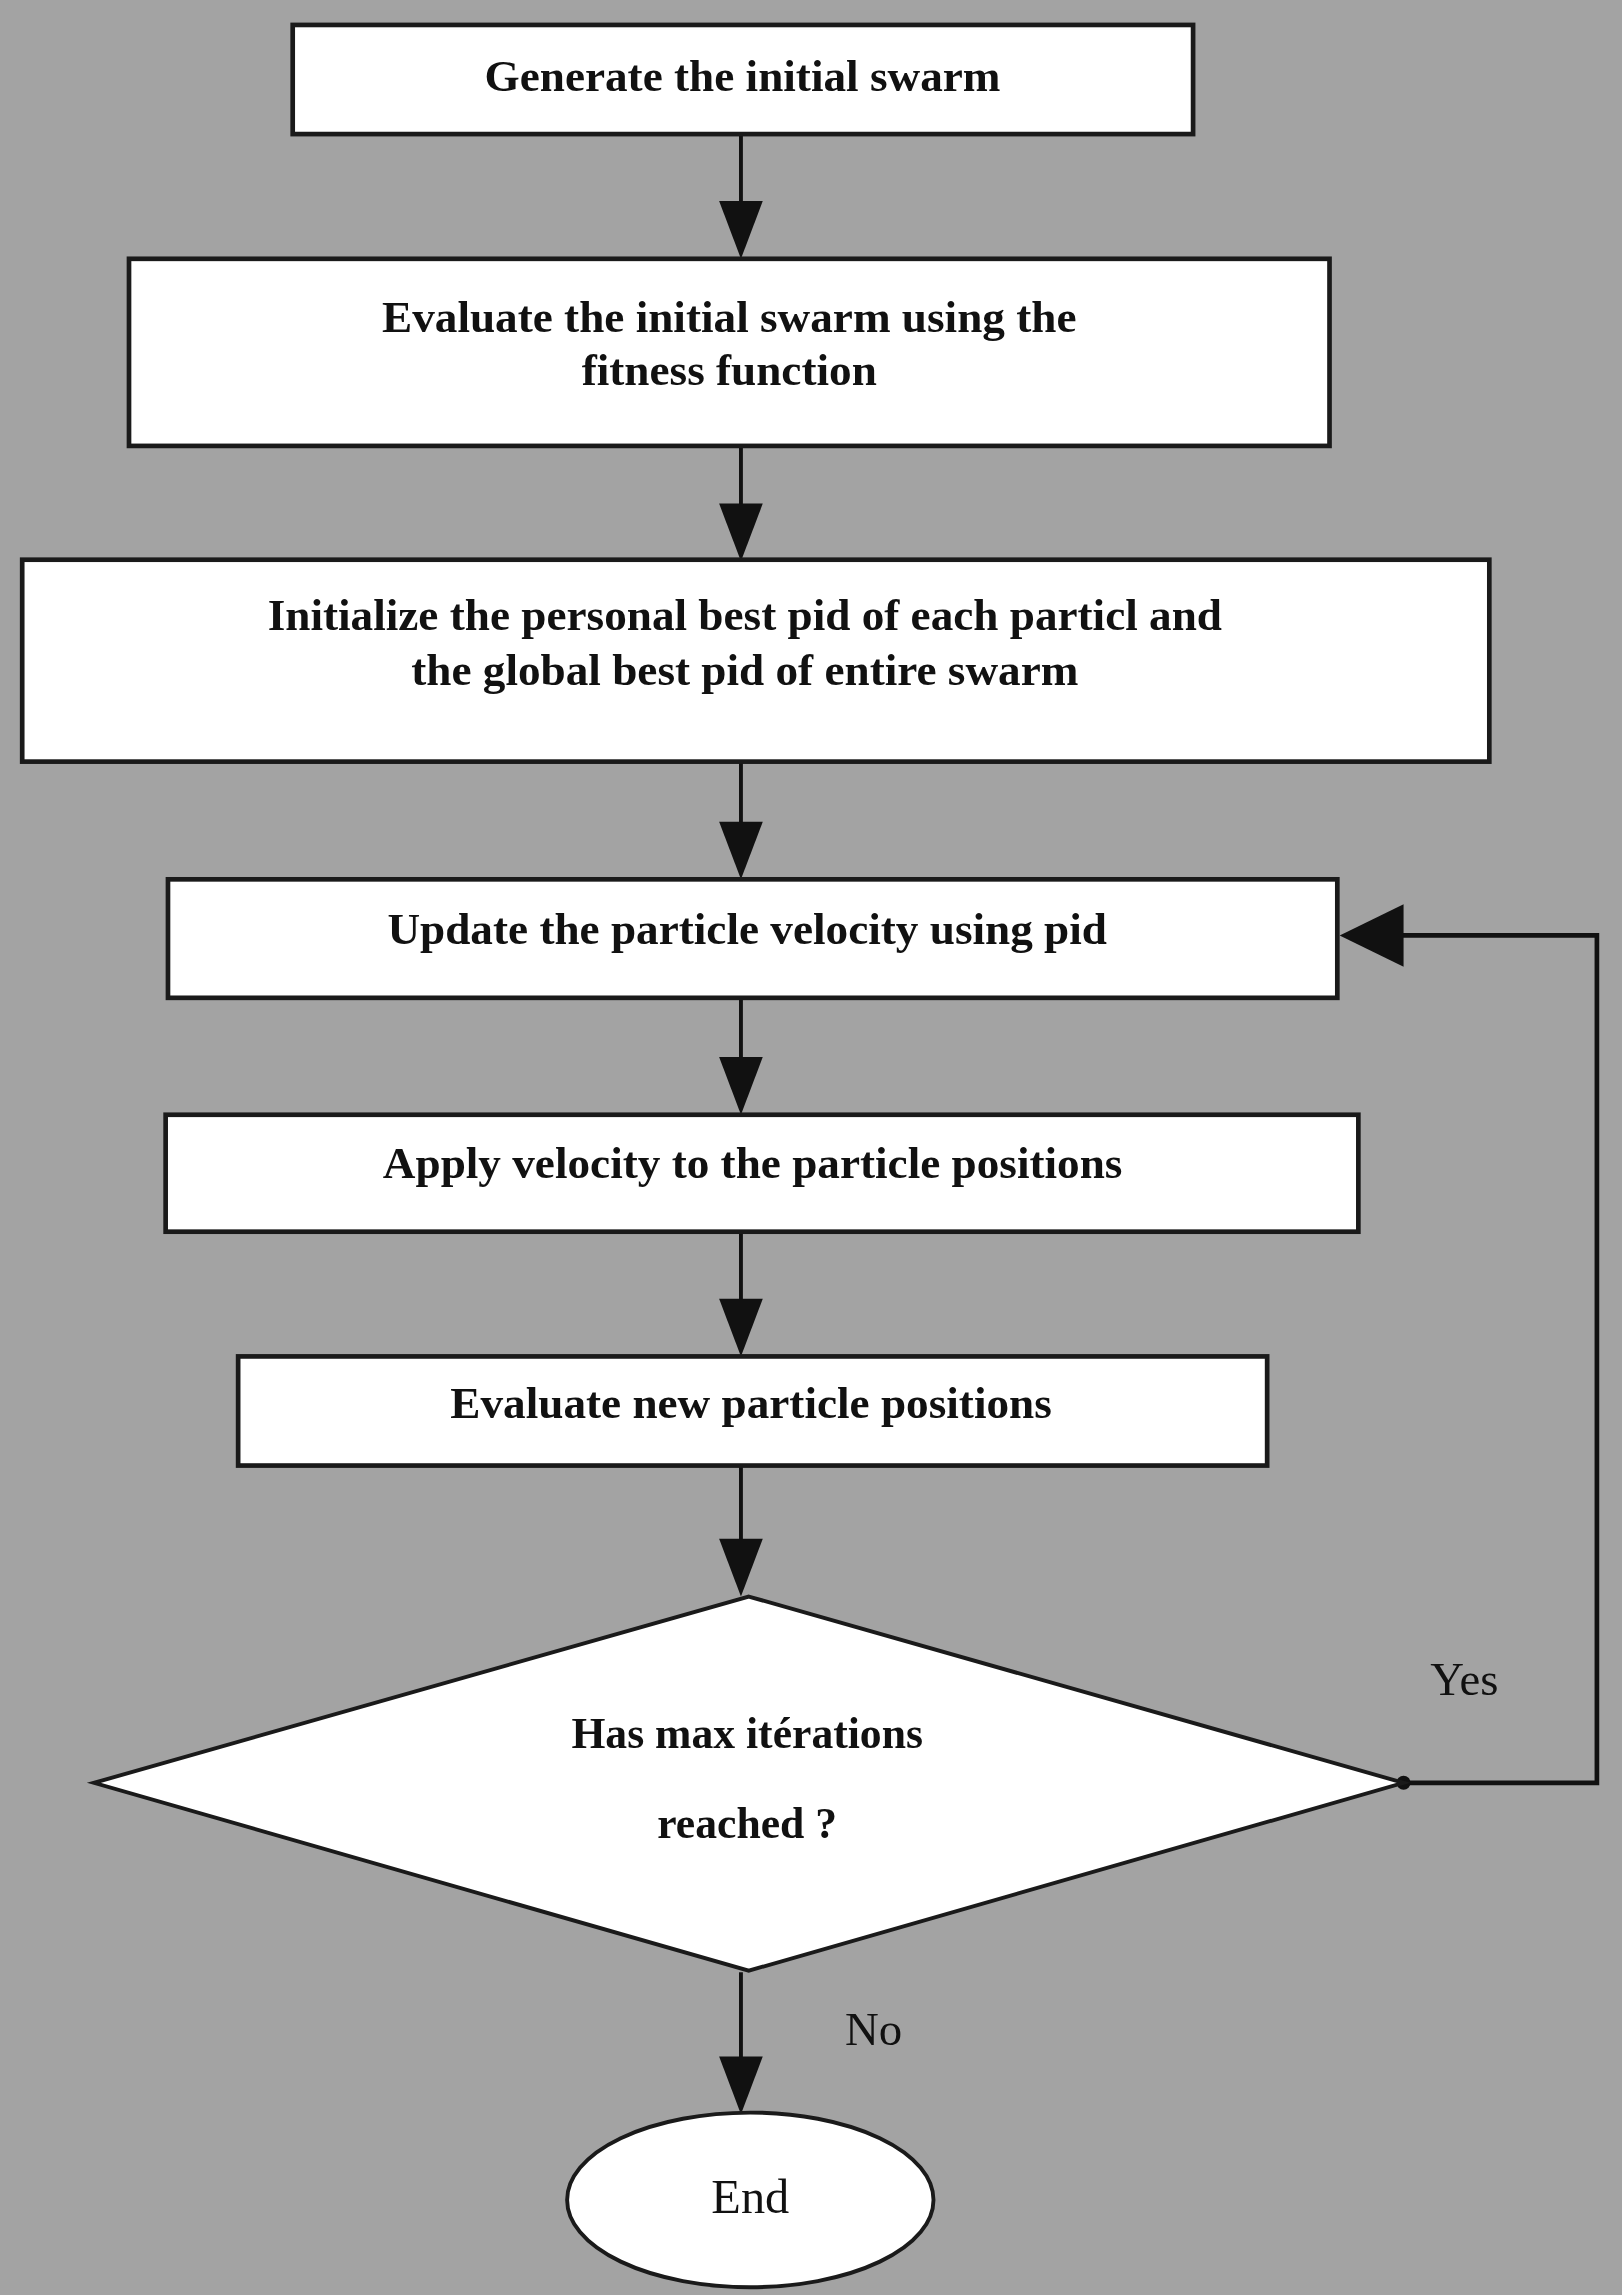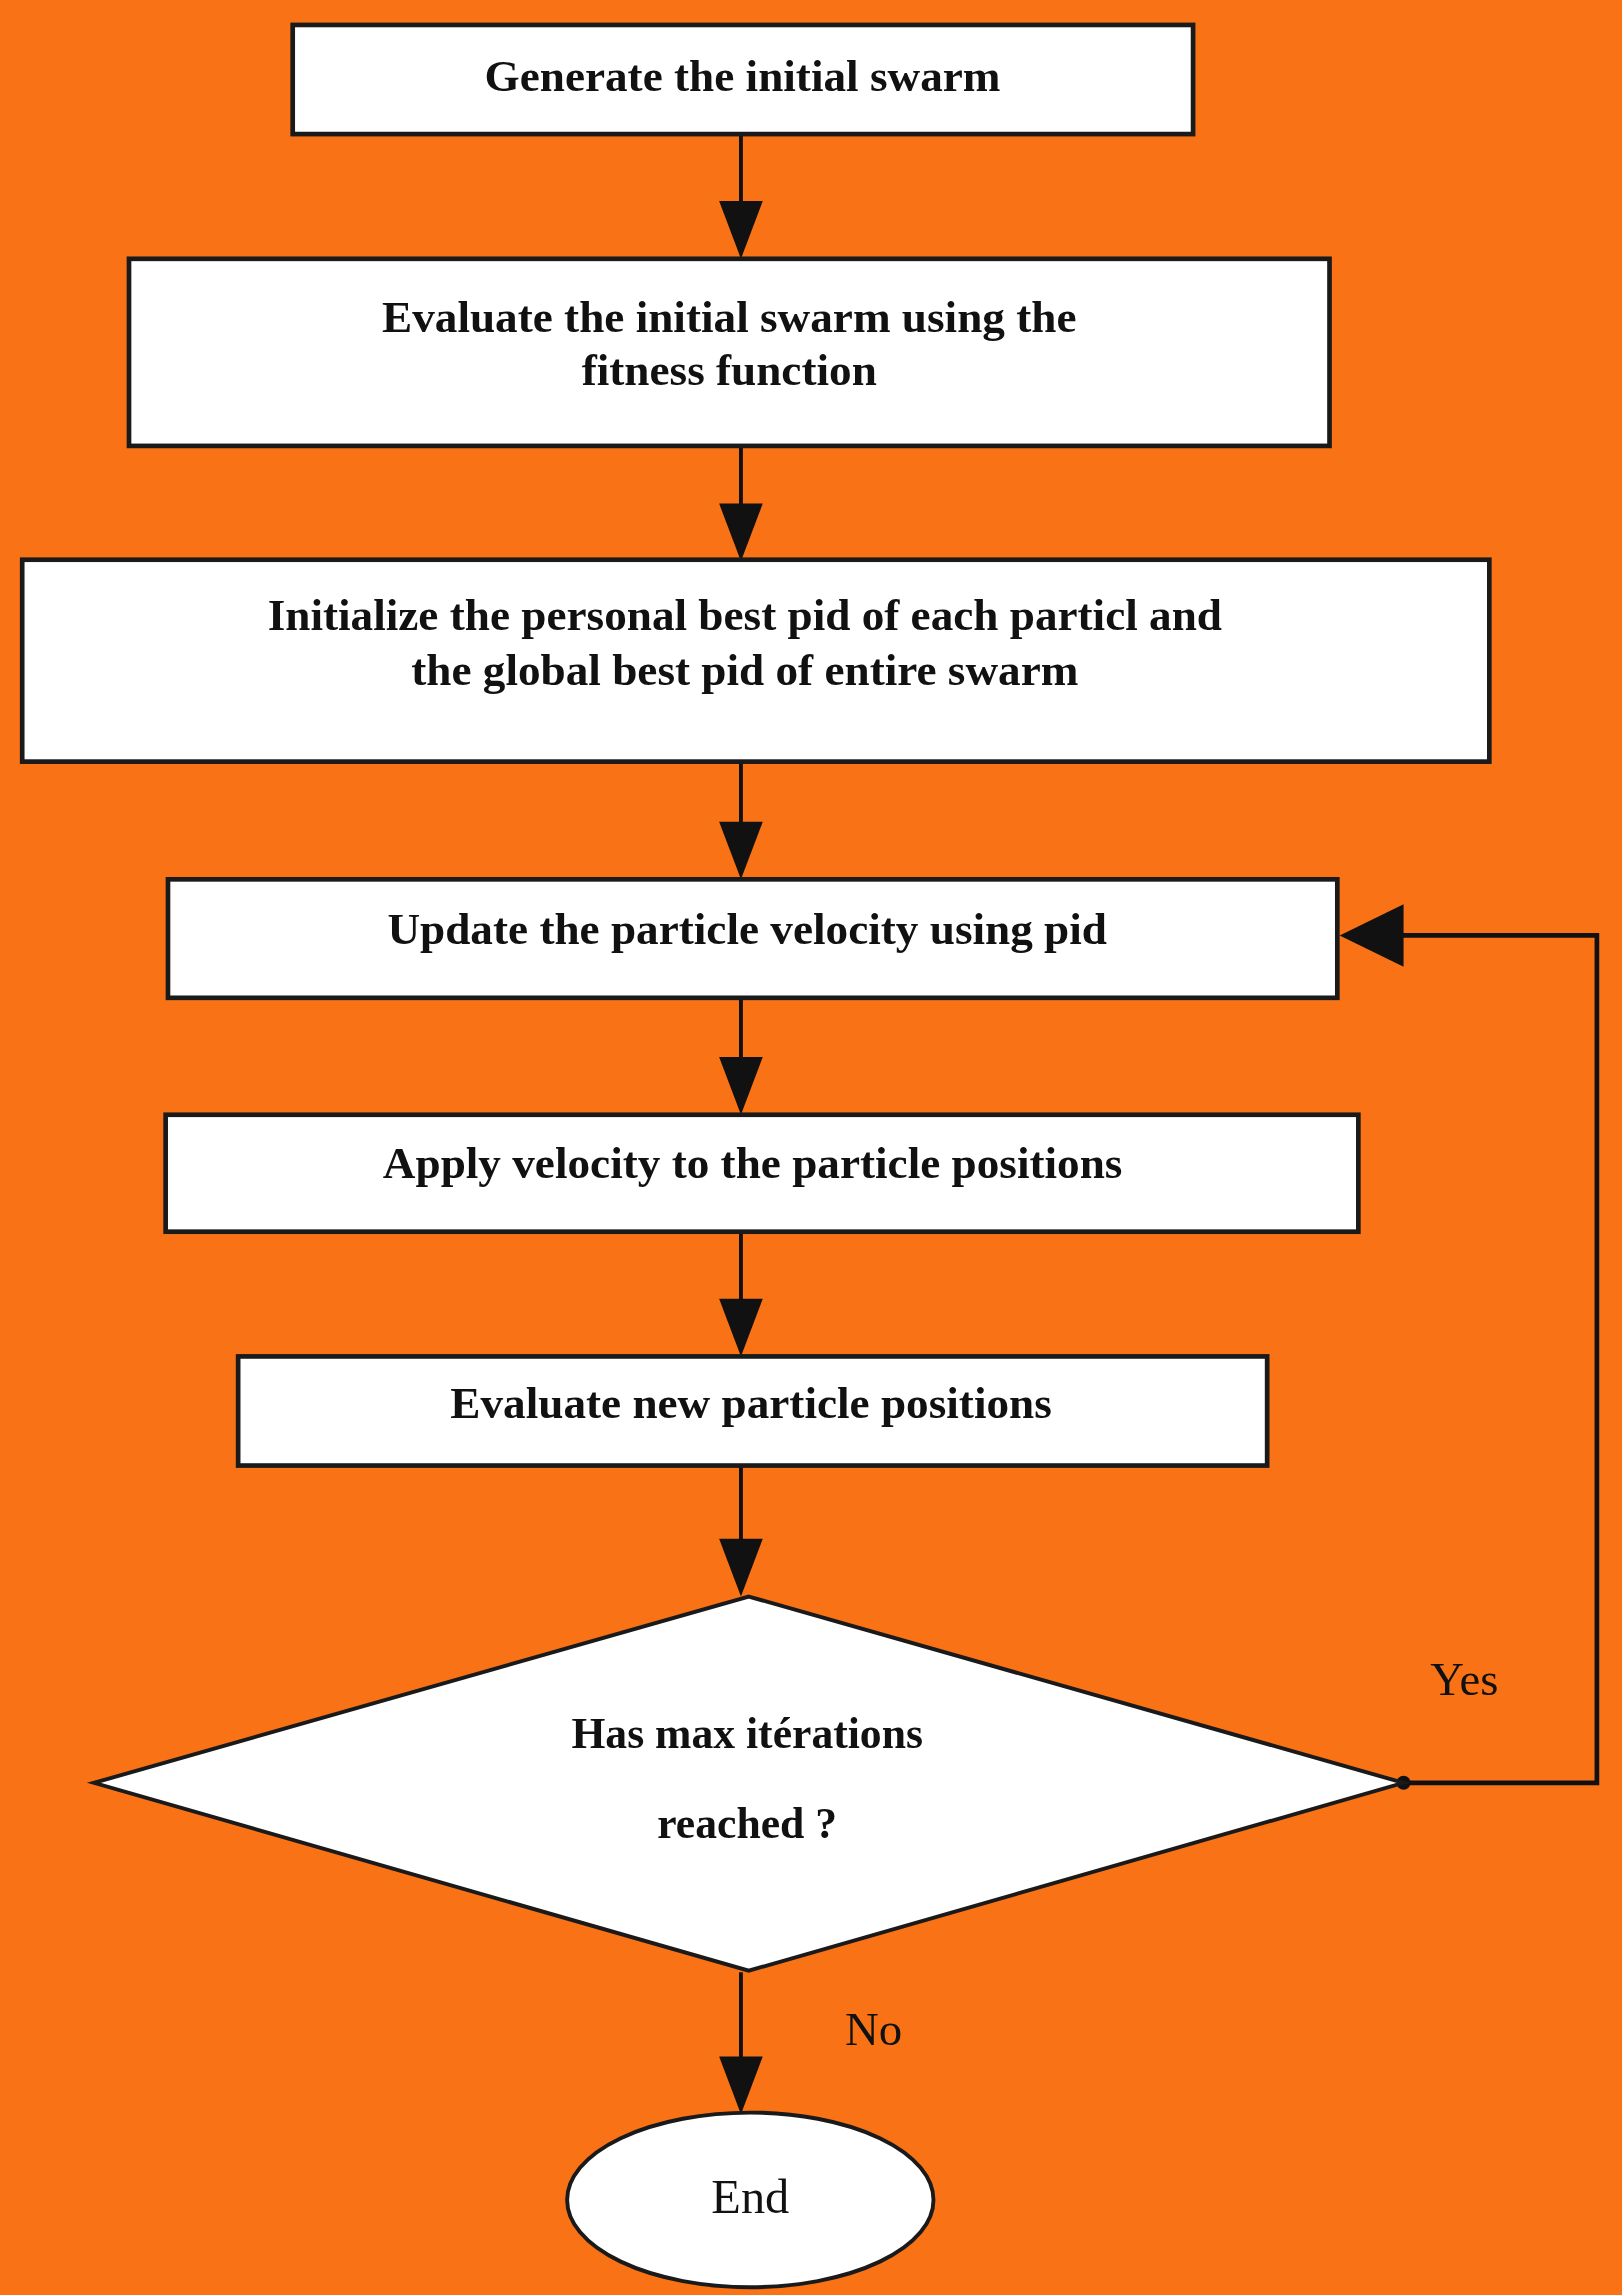--- a/index.html
+++ b/index.html
@@ -7,21 +7,21 @@
     padding: 0;
     background: #ffffff;
   }
   body {
     font-family: "Liberation Serif", "DejaVu Serif", serif;
   }
   #flowchart-root {
     position: relative;
     width: 1623px;
     height: 2295px;
-    background: #f97316;
+    background: #a3a3a3;
     overflow: hidden;
   }
   svg#flow-svg {
     display: block;
     width: 1623px;
     height: 2295px;
   }
   .node-shape {
     fill: #ffffff;
     stroke: #1a1a1a;

